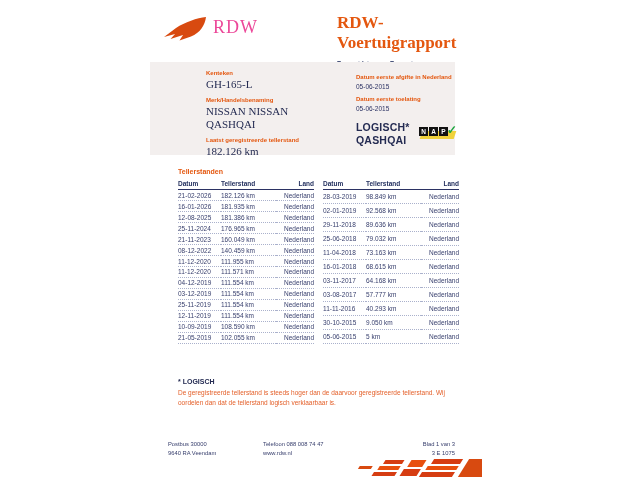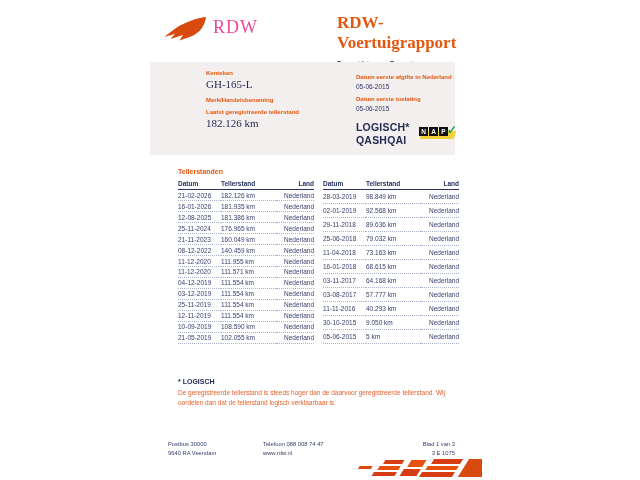--- a/index.html
+++ b/index.html
@@ -88,20 +88,24 @@
         <div class="meta-value">30.655.034</div>
       </div>
     </div>
   </div>
 
   <div class="infobox">
     <div class="ib-col-left">
       <div class="ib-label">Kenteken</div>
       <div class="ib-value-big">GH-165-L</div>
       <div class="ib-label">Merk/Handelsbenaming</div>
+      <div class="ib-value-big">
+        <span>NISSAN NISSAN</span><br>
+        <span>QASHQAI</span>
+      </div>
       <div class="ib-label">Laatst geregistreerde tellerstand</div>
       <div class="ib-value-big">182.126 km</div>
     </div>
     <div class="ib-col-right">
       <div class="ib-label">Datum eerste afgifte in Nederland</div>
       <div class="ib-value-small">05-06-2015</div>
       <div class="ib-label">Datum eerste toelating</div>
       <div class="ib-value-small">05-06-2015</div>
       <div class="oordeel">
         <span>LOGISCH*</span><br>

